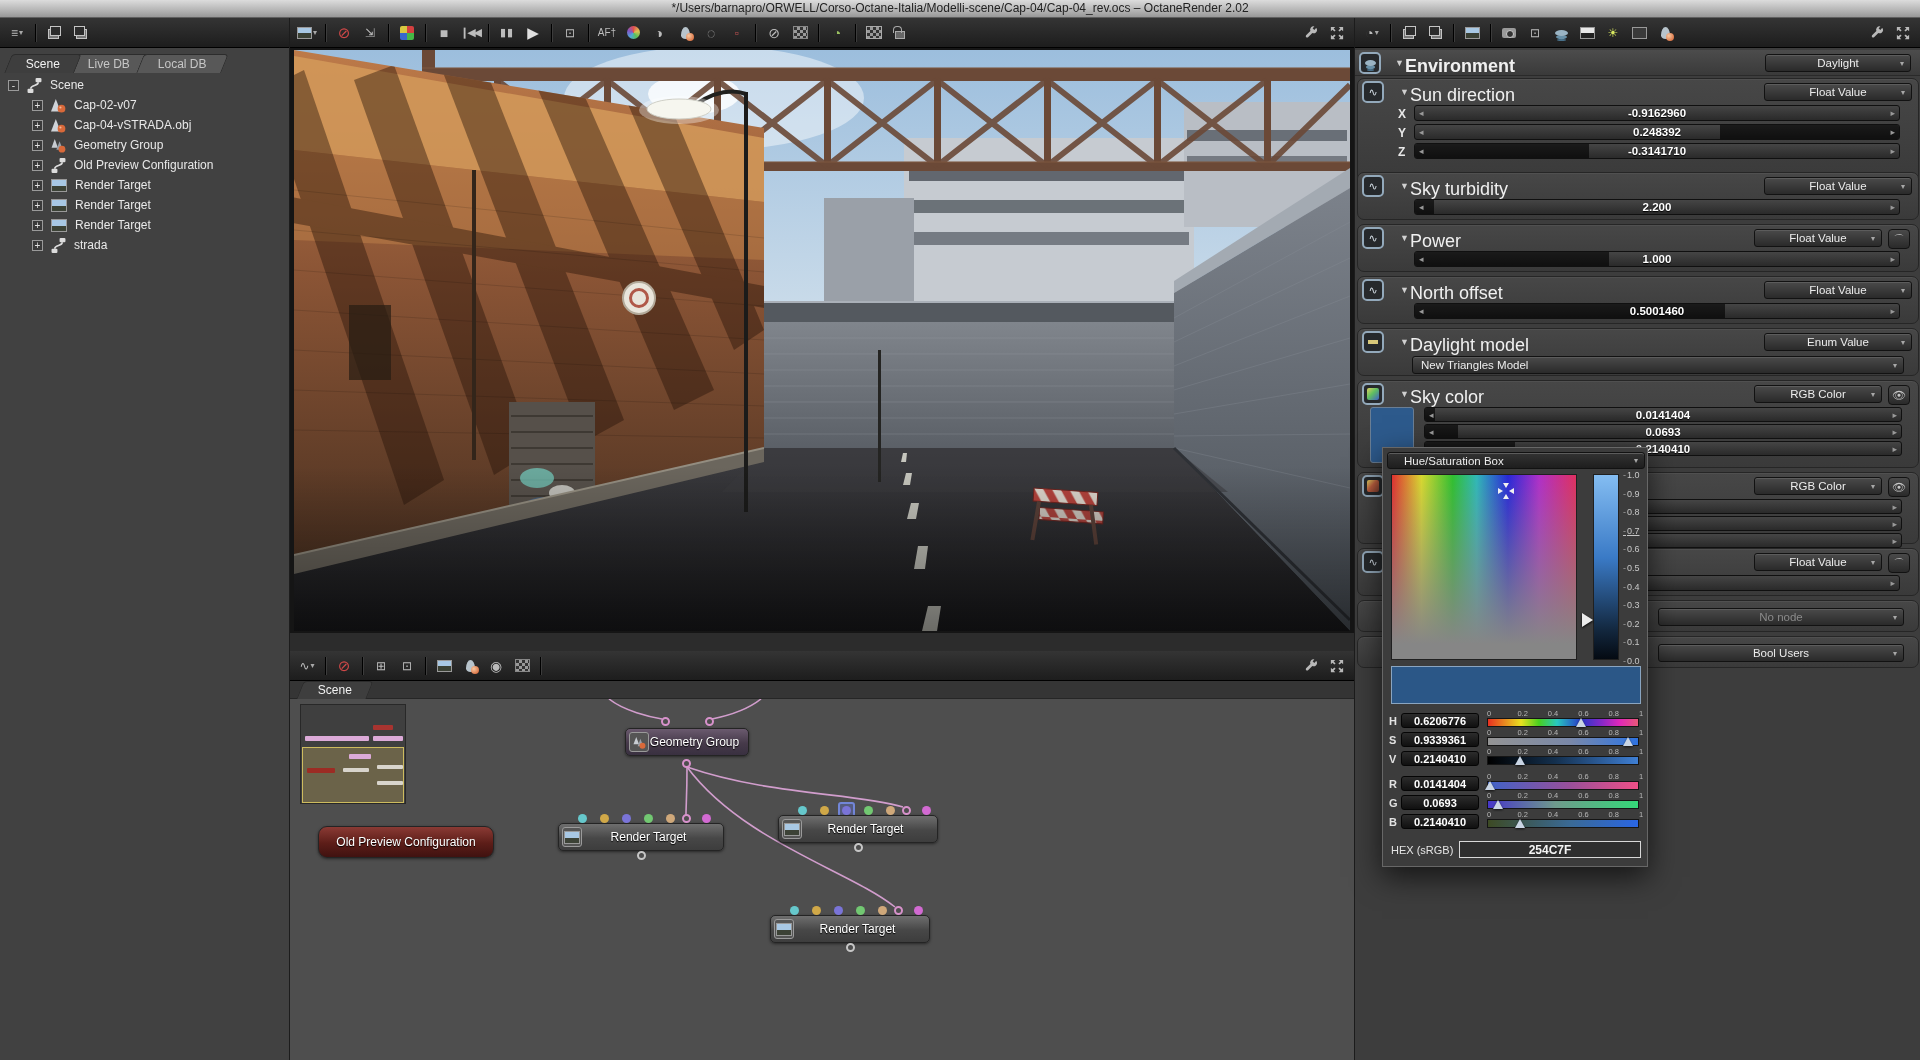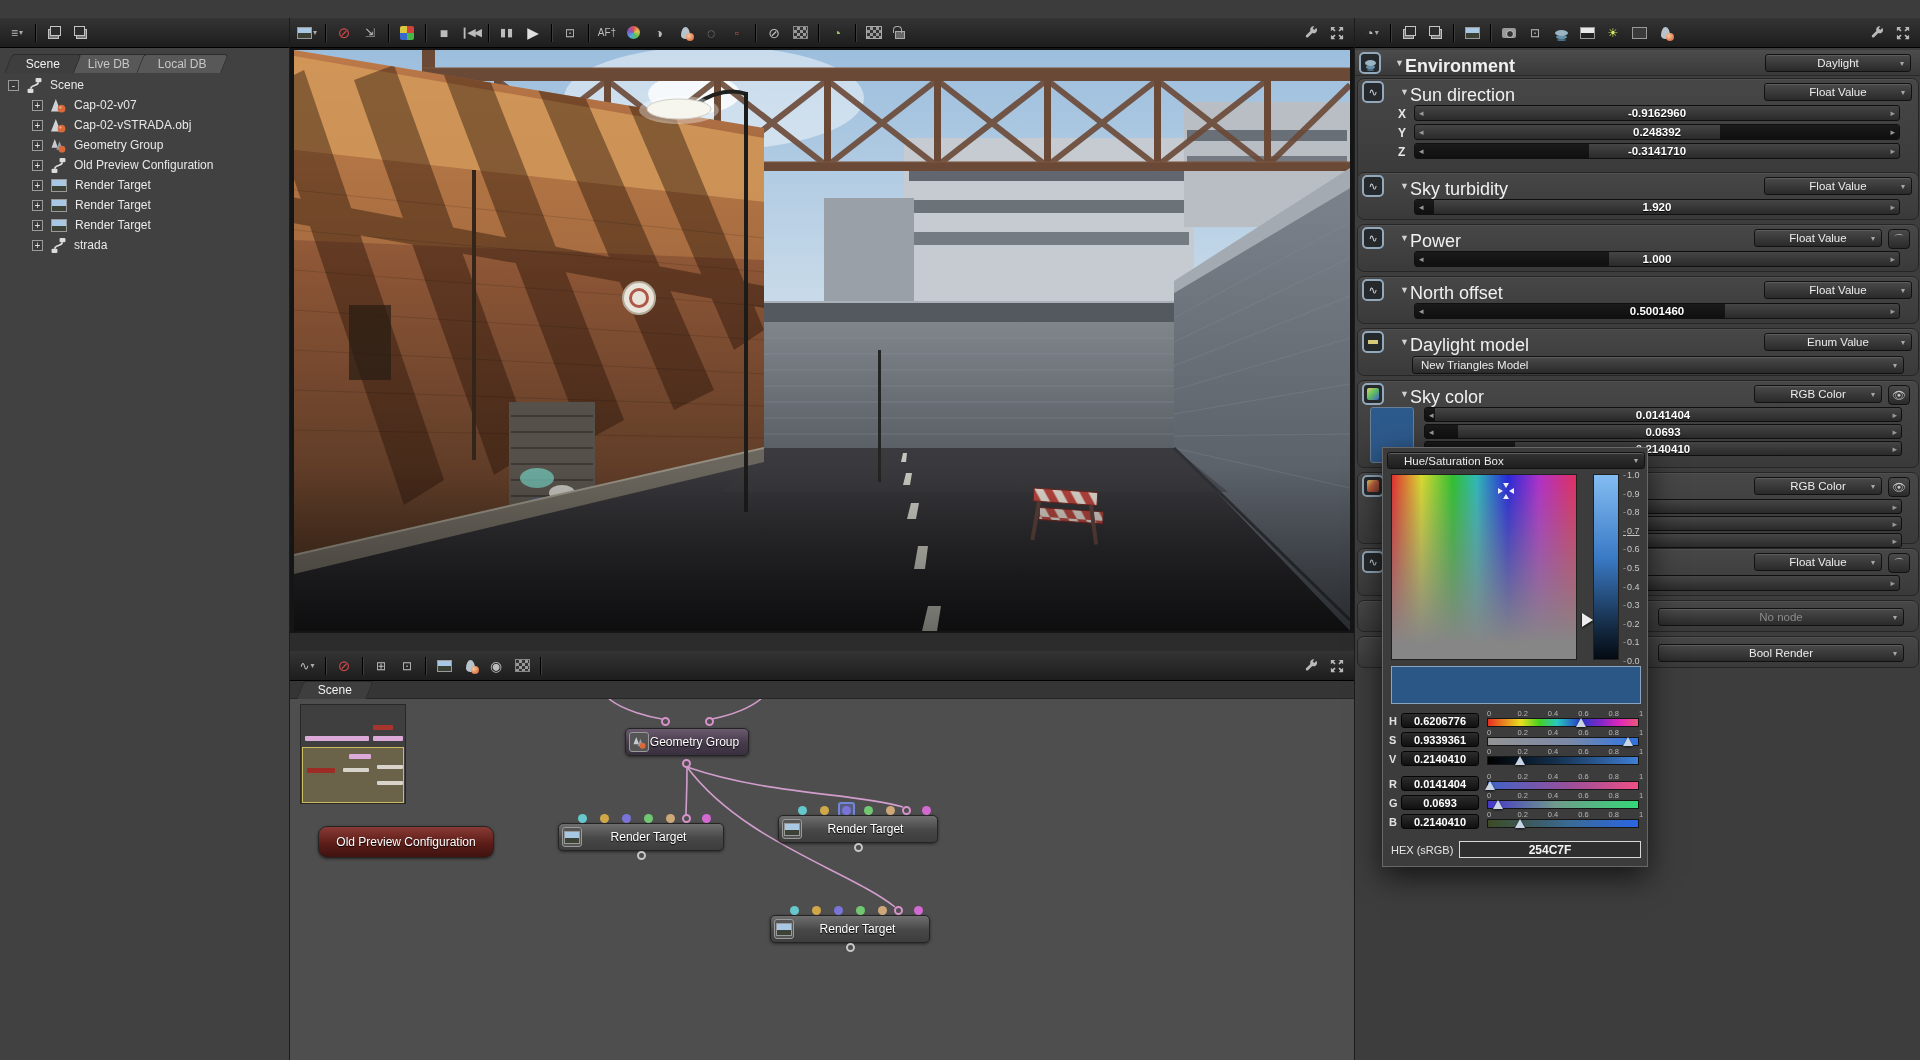--- a/index.html
+++ b/index.html
@@ -106,20 +106,23 @@
 .hexbox{position:absolute;border:1px solid #d8d8d8;background:#2e2e2e;color:#f4f4f4;font-weight:bold;font-size:12px;text-align:center}
 
 .wires{position:absolute;left:0;top:0;z-index:1}
 .mini-img{width:16px;height:13px;border:1px solid #999;background:linear-gradient(#a8c8e4 52%,#3c4236 52%)}
 </style>
 </head>
 <body>
 
 <div id="app">
 
+  <div class="abs titlebar">
+    <span>*/Users/barnapro/ORWELL/Corso-Octane-Italia/Modelli-scene/Cap-04/Cap-04_rev.ocs – OctaneRender 2.02</span>
+  </div>
 
   <div id="left" class="abs">
     <div class="tbar abs" style="left:0;top:0;width:289px;height:30px">
       <span class="icn">≡<span class="caret">▾</span></span>
       <span class="sep"></span>
       <span class="icn">
           <span class="ic-copy"></span>
         </span>
       <span class="icn">
           <span class="ic-copy" style="transform:scaleX(-1)"></span>
@@ -161,21 +164,21 @@
     </div>
     <div class="trow" style="left:32px;top:97px">
       <span class="expander">+</span>
       <span class="ticon">
           <svg class="glyph" width="15" height="15" viewBox="0 0 14 14">
             <polygon points="4.5,1 9,12.5 0,12.5" fill="#cfd3d8"></polygon>
             <circle cx="9.8" cy="10" r="3.6" fill="#d8693a"></circle>
             <circle cx="8.8" cy="8.9" r="1" fill="#f4b896"></circle>
           </svg>
         </span>
-      <span>Cap-02-vSTRADA.obj</span>
+      <span>Cap-04-vSTRADA.obj</span>
     </div>
     <div class="trow" style="left:32px;top:117px">
       <span class="expander">+</span>
       <span class="ticon">
           <svg class="glyph" width="15" height="15" viewBox="0 0 14 14">
             <polygon points="3.5,1 6.5,9 0.5,9" fill="#c8ccd2"></polygon>
             <polygon points="8,3 11,11 5,11" fill="#9aa0a8"></polygon>
             <circle cx="10.2" cy="10.4" r="3.2" fill="#d8693a"></circle>
           </svg>
         </span>
@@ -646,21 +649,21 @@
       <span class="chip" style="left:4px;top:2px">∿</span>
       <span class="tri abs" style="left:36px;top:8px">▼</span>
       <span class="glabel abs" style="left:52px;top:6px">Sky turbidity</span>
       <div class="dd" style="left:406px;top:4px;width:148px">
           <span>Float Value</span>
           <span class="caret">▾</span>
         </div>
       <div class="sl" style="left:56px;top:26px;width:486px">
         <div class="dk" style="left:0;width:4%"></div>
           <span class="al">◂</span>
-          <span class="sv">1.920</span>
+          <span class="sv">2.200</span>
           <span class="ar">▸</span>
       </div>
     </div>
 
     <div class="grp" style="top:206px;height:48px">
       <span class="chip" style="left:4px;top:2px">∿</span>
       <span class="tri abs" style="left:36px;top:8px">▼</span>
       <span class="glabel abs" style="left:52px;top:6px">Power</span>
       <div class="dd" style="left:396px;top:4px;width:128px">
           <span>Float Value</span>
@@ -781,21 +784,21 @@
 
     <div class="grp" style="top:582px;height:32px">
       <div class="dd disabled" style="left:300px;top:7px;width:246px">
           <span>No node</span>
           <span class="caret">▾</span>
         </div>
     </div>
 
     <div class="grp" style="top:618px;height:32px">
       <div class="dd" style="left:300px;top:7px;width:246px">
-          <span>Bool Render</span>
+          <span>Bool Users</span>
           <span class="caret">▾</span>
         </div>
     </div>
   </div>
 
   <div id="picker" class="abs">
     <div class="dd" style="left:4px;top:4px;width:258px;height:17px;justify-content:flex-start;padding-left:16px;background:linear-gradient(#333,#1e1e1e)">
       <span>Hue/Saturation Box</span>
         <span class="caret">▾</span>
     </div>

